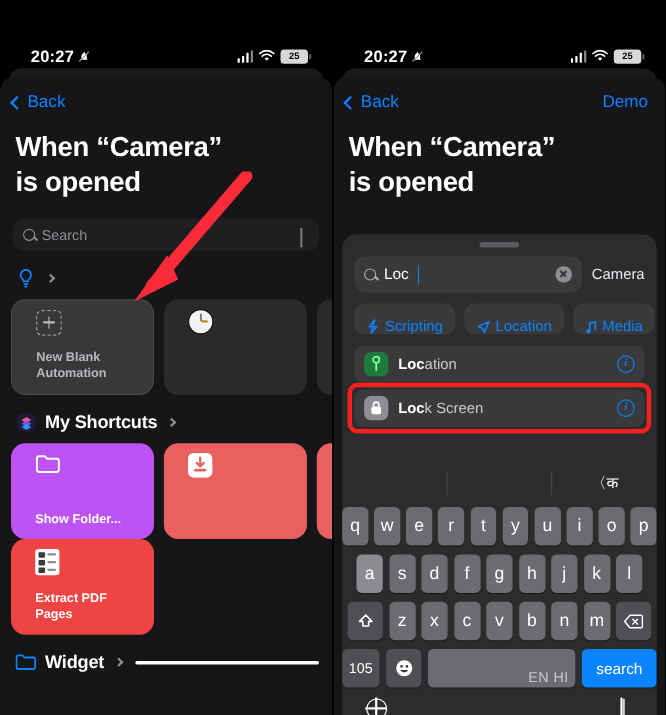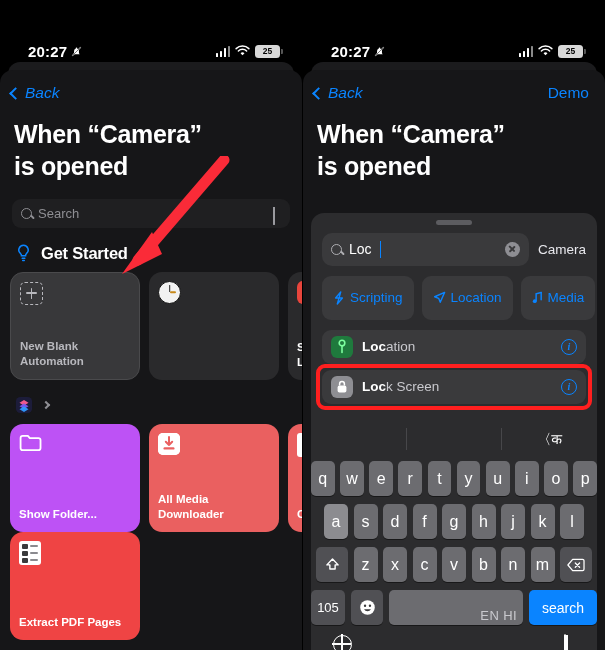--- a/index.html
+++ b/index.html
@@ -27,21 +27,21 @@
     background:#555; border-radius:0 1px 1px 0; }
 
   
   .sheetbg { position:absolute; left:8px; right:8px; top:34px; height:40px;
     background:#1b1b1d; border-radius:12px 12px 0 0; }
   .page { position:absolute; left:0; right:0; top:42px; bottom:0; background:#161618;
     border-radius:13px 13px 0 0; overflow:hidden; }
 
   .navbar { display:flex; align-items:center; justify-content:space-between;
     padding:14px 16px 6px 11px; }
-  .backbtn { display:flex; align-items:center; gap:4px; color:#0a84ff; font-size:15.5px;font-style:italic; }
+  .backbtn { display:flex; align-items:center; gap:4px; color:#0a84ff; font-size:15.5px; }
   .chev-l { width:9px; height:9px; border-left:2.2px solid #0a84ff; border-bottom:2.2px solid #0a84ff;
     transform:rotate(45deg); margin-right:1px; }
   .donebtn { color:#0a84ff; font-size:15.5px; font-weight:400; }
 
   .bigtitle { padding:10px 14px 4px; color:#fff; font-size:25px; font-weight:700;
     line-height:1.29; letter-spacing:-.3px; }
 
   
   .searchfield { margin:12px 12px 0; height:29px; background:#1f1f21; border-radius:9px;
     display:flex; align-items:center; padding:0 9px; gap:6px; }
@@ -58,22 +58,22 @@
   
   .section { display:flex; align-items:center; gap:8px; padding:16px 0 9px 14px; }
   .sec-ico { width:19px; height:19px; flex:none; display:flex; align-items:center; justify-content:center; }
   .sec-title { color:#fff; font-size:16.5px; font-weight:700; letter-spacing:-.2px; }
   .sec-chev { width:6px; height:6px; border-right:2px solid #8e8e93; border-top:2px solid #8e8e93;
     transform:rotate(45deg); margin-left:2px; }
   .sec-line { flex:1; height:3px; background:#fff; border-radius:2px; margin:0 12px 0 4px; }
 
   
   .cardrow { display:flex; gap:9px; padding-left:10px; }
-  .card { width:130px; height:108px; border-radius:13px; position:relative; flex:none;
-    padding:9px 9px; display:flex; flex-direction:column; justify-content:space-between;
+  .card { width:130px; height:87px; border-radius:13px; position:relative; flex:none;
+    padding:9px 22px; display:flex; flex-direction:column; justify-content:space-between;
     overflow:hidden; }
   .card.blank { background:#38383a; border:1px solid #4a4a4c; }
   .card.dark { background:#2a2a2c; }
   .card .label { color:#fff; font-size:11.5px; font-weight:600; line-height:1.33; }
   .card.blank .label { color:#b8b8bd; }
   .cardicon { width:24px; height:24px; }
 
   .dashbox { width:23px; height:23px; border:1.7px dashed #b8b8bd; border-radius:5px;
     display:flex; align-items:center; justify-content:center; }
   .plus { position:relative; width:11px; height:11px; }
@@ -116,21 +116,21 @@
   .qtext { color:#fff; font-size:14px; }
   .caret { width:1.7px; height:17px; background:#0a84ff; margin-left:1px; }
   .clearx { width:15px; height:15px; border-radius:50%; background:#8e8e93; margin-left:auto;
     position:relative; flex:none; }
   .clearx::before,.clearx::after { content:""; position:absolute; left:3.3px; top:6.9px;
     width:8.4px; height:1.5px; background:#3a3a3c; border-radius:1px; }
   .clearx::before { transform:rotate(45deg); } .clearx::after { transform:rotate(-45deg); }
   .cancel { color:#e8e8ed; font-size:13.5px; flex:none; }
 
   .chiprow { display:flex; gap:8px; padding:10px 0 0 11px; overflow:hidden; }
-  .chip { height:44px; background:#3a3a3c; border-radius:9px; display:flex; align-items:center;
+  .chip { height:28px; background:#3a3a3c; border-radius:9px; display:flex; align-items:flex-end;
     gap:5px; padding:0 11px; flex:none; }
   .chip .ctext { color:#0a84ff; font-size:13.5px; }
 
   .results { padding:10px 11px 0; display:flex; flex-direction:column; gap:6px; }
   .resrow { height:34px; background:#3a3a3c; border-radius:9px; display:flex; align-items:center;
     gap:9px; padding:0 9px; position:relative; }
   .resico { width:22px; height:22px; border-radius:6px; flex:none; display:flex;
     align-items:center; justify-content:center; }
   .resico.green { background:#1f7a3d; }
   .resico.gray { background:#8e8e93; }
@@ -234,21 +234,20 @@
       </div>
 
       <div class="section">
         <span class="sec-ico">
           <svg width="15" height="18" viewBox="0 0 16 20">
             <path d="M8 1.5a5.2 5.2 0 0 1 3.2 9.3c-.6.5-.9 1-.9 1.7v.6H5.7v-.6c0-.7-.3-1.2-.9-1.7A5.2 5.2 0 0 1 8 1.5z" fill="none" stroke="#0a84ff" stroke-width="1.7"></path>
             <rect x="5.7" y="15" width="4.6" height="1.7" rx=".8" fill="#0a84ff"></rect>
             <rect x="6.3" y="17.6" width="3.4" height="1.6" rx=".8" fill="#0a84ff"></rect>
           </svg>
         </span>
-        <span class="sec-title">Get Started</span>
         <span class="sec-chev"></span>
       </div>
       <div class="cardrow">
         <div class="card blank">
           <span class="dashbox">
               <span class="plus"></span>
             </span>
           <span class="label">
             <span>New Blank</span><br>
             <span>Automation</span>
@@ -268,42 +267,39 @@
 
       <div class="section">
         <span class="sec-ico">
           <svg width="18" height="18" viewBox="0 0 20 20">
             <rect x="1" y="1" width="18" height="18" rx="5" fill="#1c1c3a"></rect>
             <path d="M10 4.5 15 7.6 10 10.7 5 7.6z" fill="#ef5a8c"></path>
             <path d="M10 8.2 15 11.3 10 14.4 5 11.3z" fill="#7a5af0" opacity=".95"></path>
             <path d="M10 11.5 15 14.6 10 17.7 5 14.6z" fill="#2f9bff" opacity=".95"></path>
           </svg>
         </span>
+        <span class="sec-title">My Shortcuts</span>
         <span class="sec-chev"></span>
       </div>
       <div class="cardrow">
         <div class="card" style="background:#bd52f5">
           <span class="cardicon">
             <svg width="25" height="19" viewBox="0 0 26 20">
               <path d="M1.5 5.3A2.3 2.3 0 0 1 3.8 3h5.4l2 2.3h9A2.3 2.3 0 0 1 22.5 7.6v8.1a2.3 2.3 0 0 1-2.3 2.3H3.8a2.3 2.3 0 0 1-2.3-2.3z" fill="none" stroke="#fff" stroke-width="1.9" stroke-linejoin="round"></path>
             </svg>
           </span>
           <span class="label">Show Folder...</span>
         </div>
         <div class="card" style="background:#ea6060">
           <span class="dlico">
             <svg width="22" height="22" viewBox="0 0 22 22">
               <rect width="22" height="22" rx="5" fill="#fff"></rect>
               <path d="M11 4v8m0 0 3.2-3.2M11 12 7.8 8.8" stroke="#ea6060" stroke-width="2" fill="none" stroke-linecap="round" stroke-linejoin="round"></path>
               <rect x="5.5" y="14.2" width="11" height="2.4" rx="1.2" fill="#ea6060"></rect>
             </svg>
-          </span>
-          <span class="label">
-            <span>All Media</span><br>
-            <span>Downloader</span>
           </span>
         </div>
         <div class="card" style="background:#ea6060">
           <span class="noteico">
             <span class="top"></span><span class="ln"></span><span class="ln"></span><span class="ln"></span>
           </span>
           <span class="label">Clip</span>
         </div>
       </div>
 

